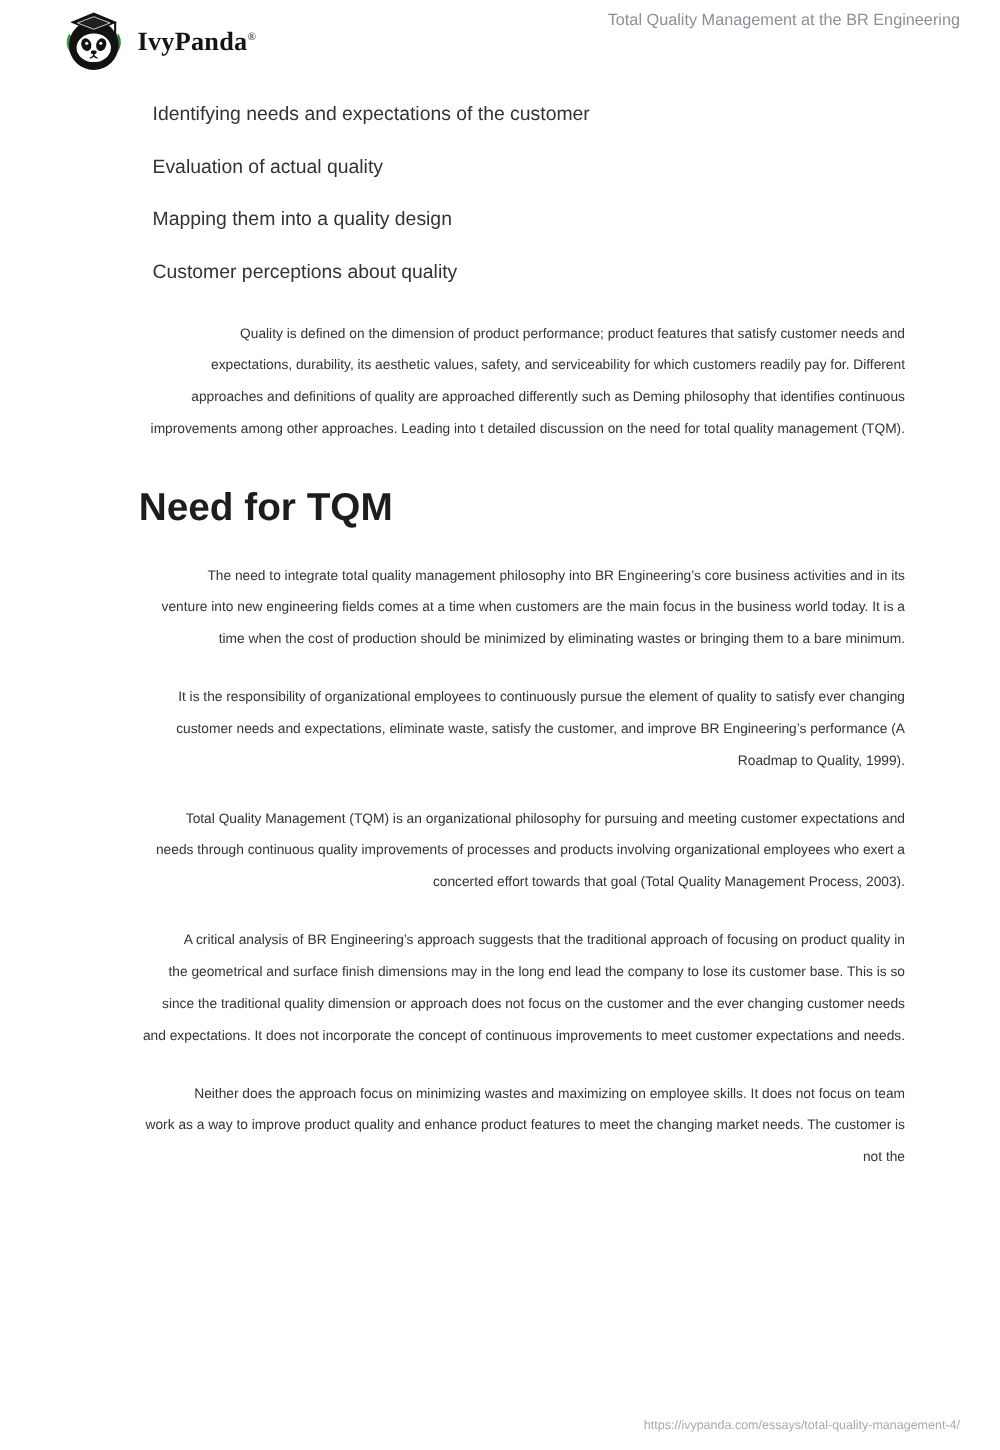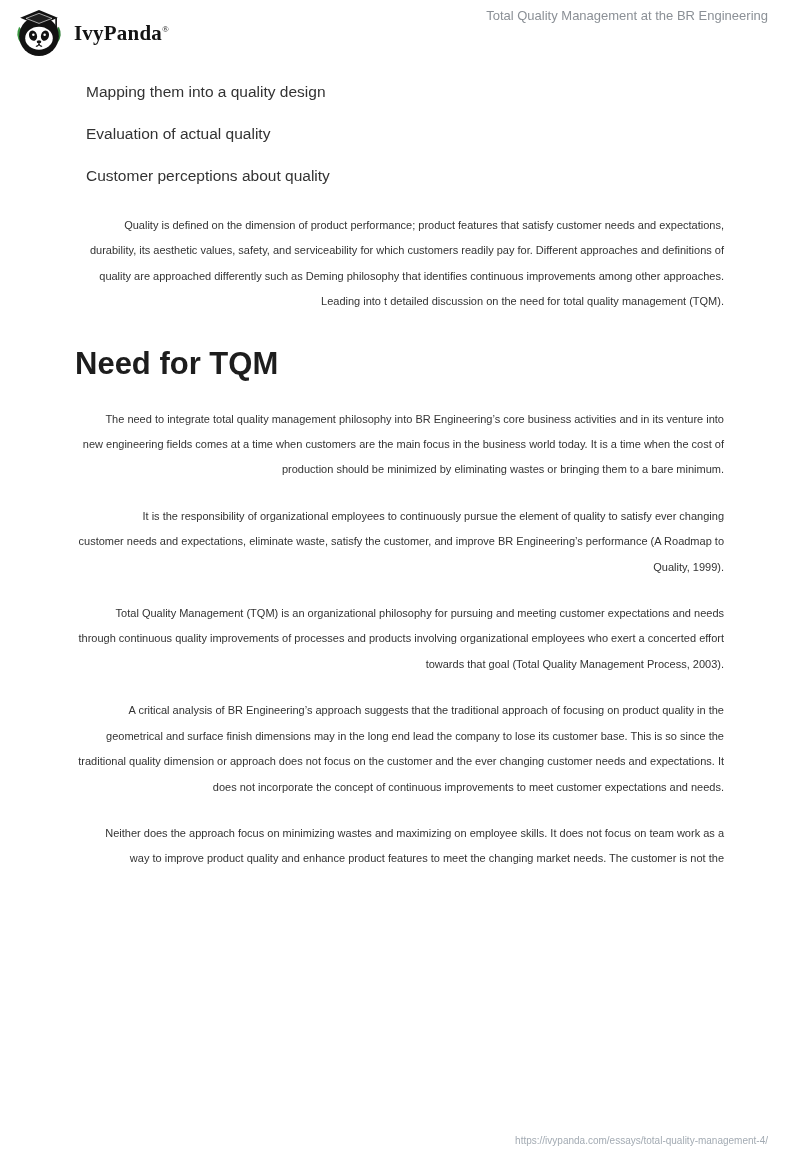--- a/index.html
+++ b/index.html
@@ -8,20 +8,21 @@
     font-family: "Liberation Sans", "DejaVu Sans", sans-serif;
     color: #323232;
   }
   .page {
     position: relative;
     width: 800px;
     height: 1160px;
     background: #ffffff;
     overflow: hidden;
     margin: 0 auto;
+    padding-left: 36px;
   }
 
   
   .header {
     display: flex;
     justify-content: space-between;
     align-items: flex-start;
     padding: 8px 32px 0 14px;
     height: 62px;
   }
@@ -124,22 +125,23 @@
         </svg>
       </span>
       <span class="brand-name"><span>IvyPanda</span><sup>®</sup></span>
     </div>
     <div class="doc-title">Total Quality Management at the BR Engineering</div>
   </header>
 
   <main class="main">
 
     <ul class="intro-list">
+      <li>Identifying needs and expectations of the customer</li>
+      <li>Evaluation of actual quality</li>
       <li>Mapping them into a quality design</li>
-      <li>Evaluation of actual quality</li>
       <li>Customer perceptions about quality</li>
     </ul>
 
     <p class="para">Quality is defined on the dimension of product performance; product features that satisfy customer needs and expectations, durability, its aesthetic values, safety, and serviceability for which customers readily pay for. Different approaches and definitions of quality are approached differently such as Deming philosophy that identifies continuous improvements among other approaches. Leading into t detailed discussion on the need for total quality management (TQM).</p>
 
     <h1 class="section-heading">Need for TQM</h1>
 
     <p class="para">The need to integrate total quality management philosophy into BR Engineering’s core business activities and in its venture into new engineering fields comes at a time when customers are the main focus in the business world today. It is a time when the cost of production should be minimized by eliminating wastes or bringing them to a bare minimum.</p>
     <p class="para">It is the responsibility of organizational employees to continuously pursue the element of quality to satisfy ever changing customer needs and expectations, eliminate waste, satisfy the customer, and improve BR Engineering’s performance (A Roadmap to Quality, 1999).</p>
     <p class="para">Total Quality Management (TQM) is an organizational philosophy for pursuing and meeting customer expectations and needs through continuous quality improvements of processes and products involving organizational employees who exert a concerted effort towards that goal (Total Quality Management Process, 2003).</p>

